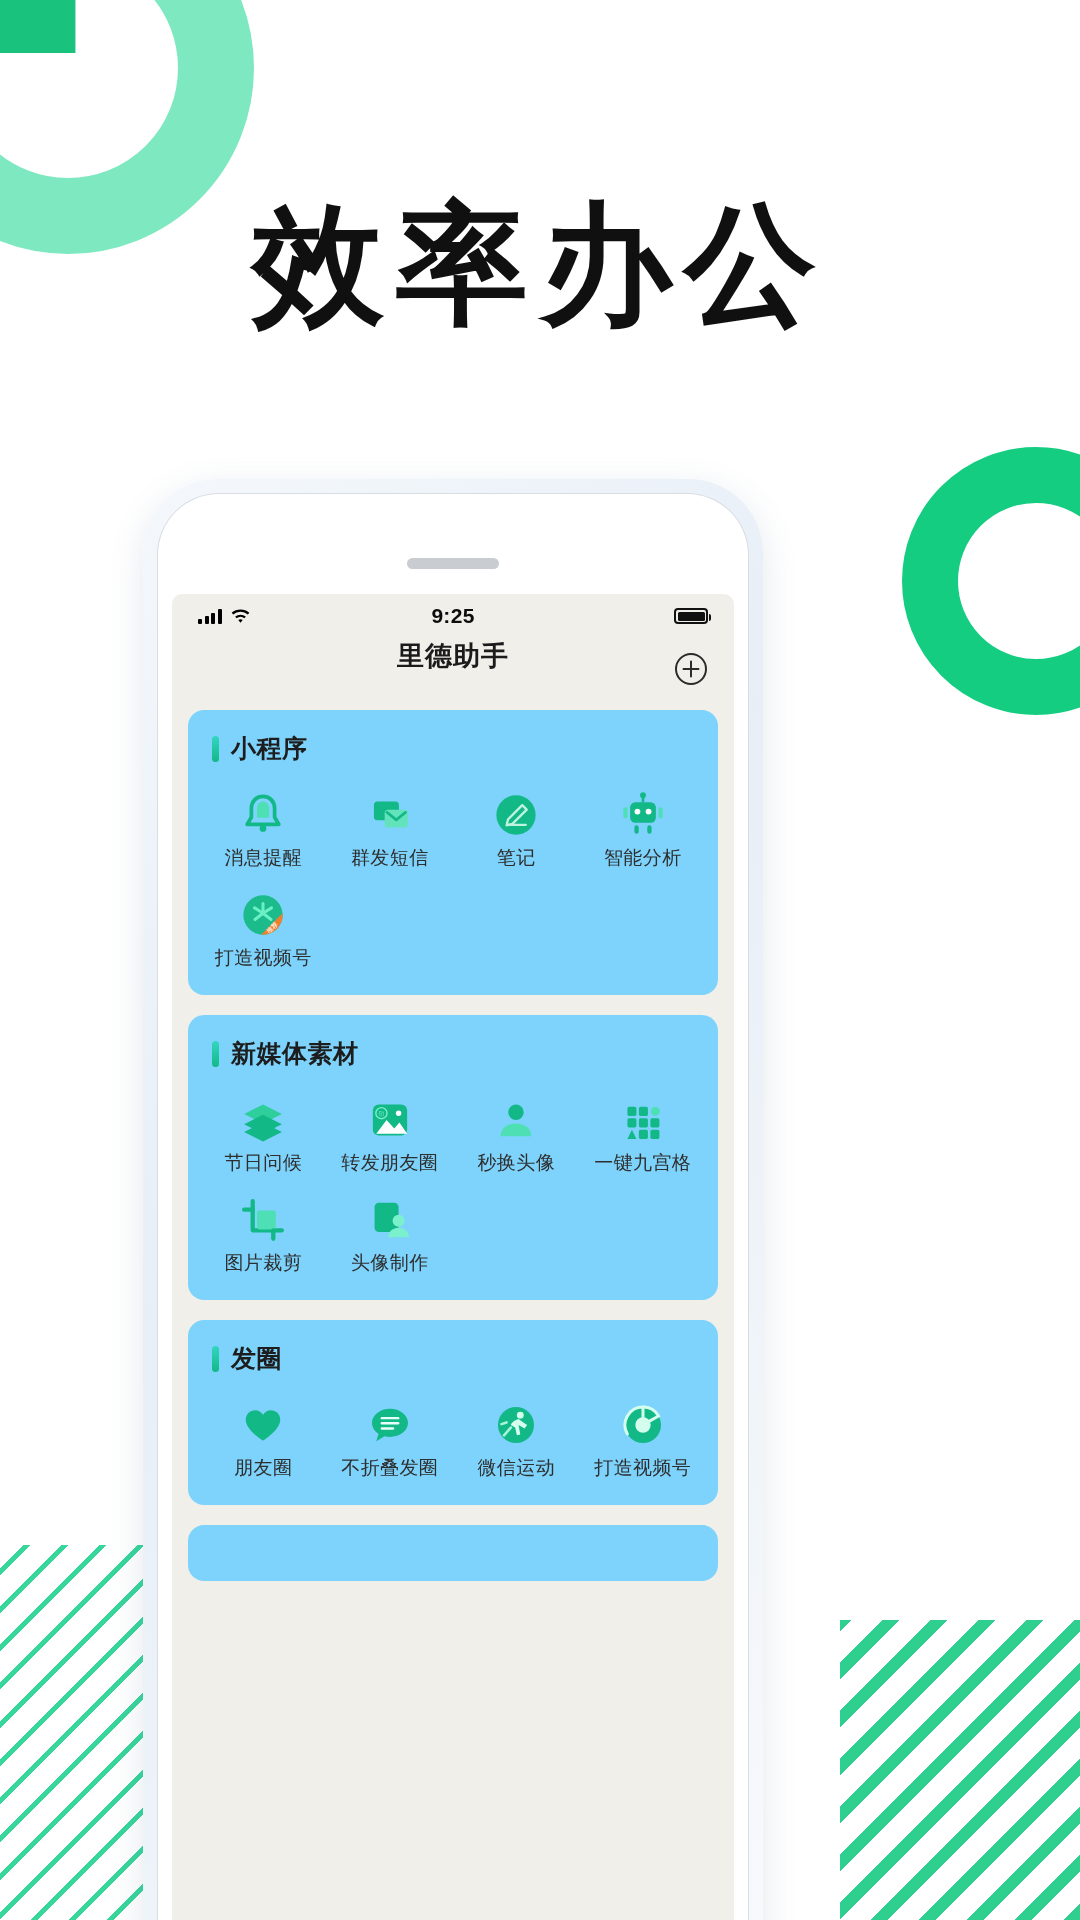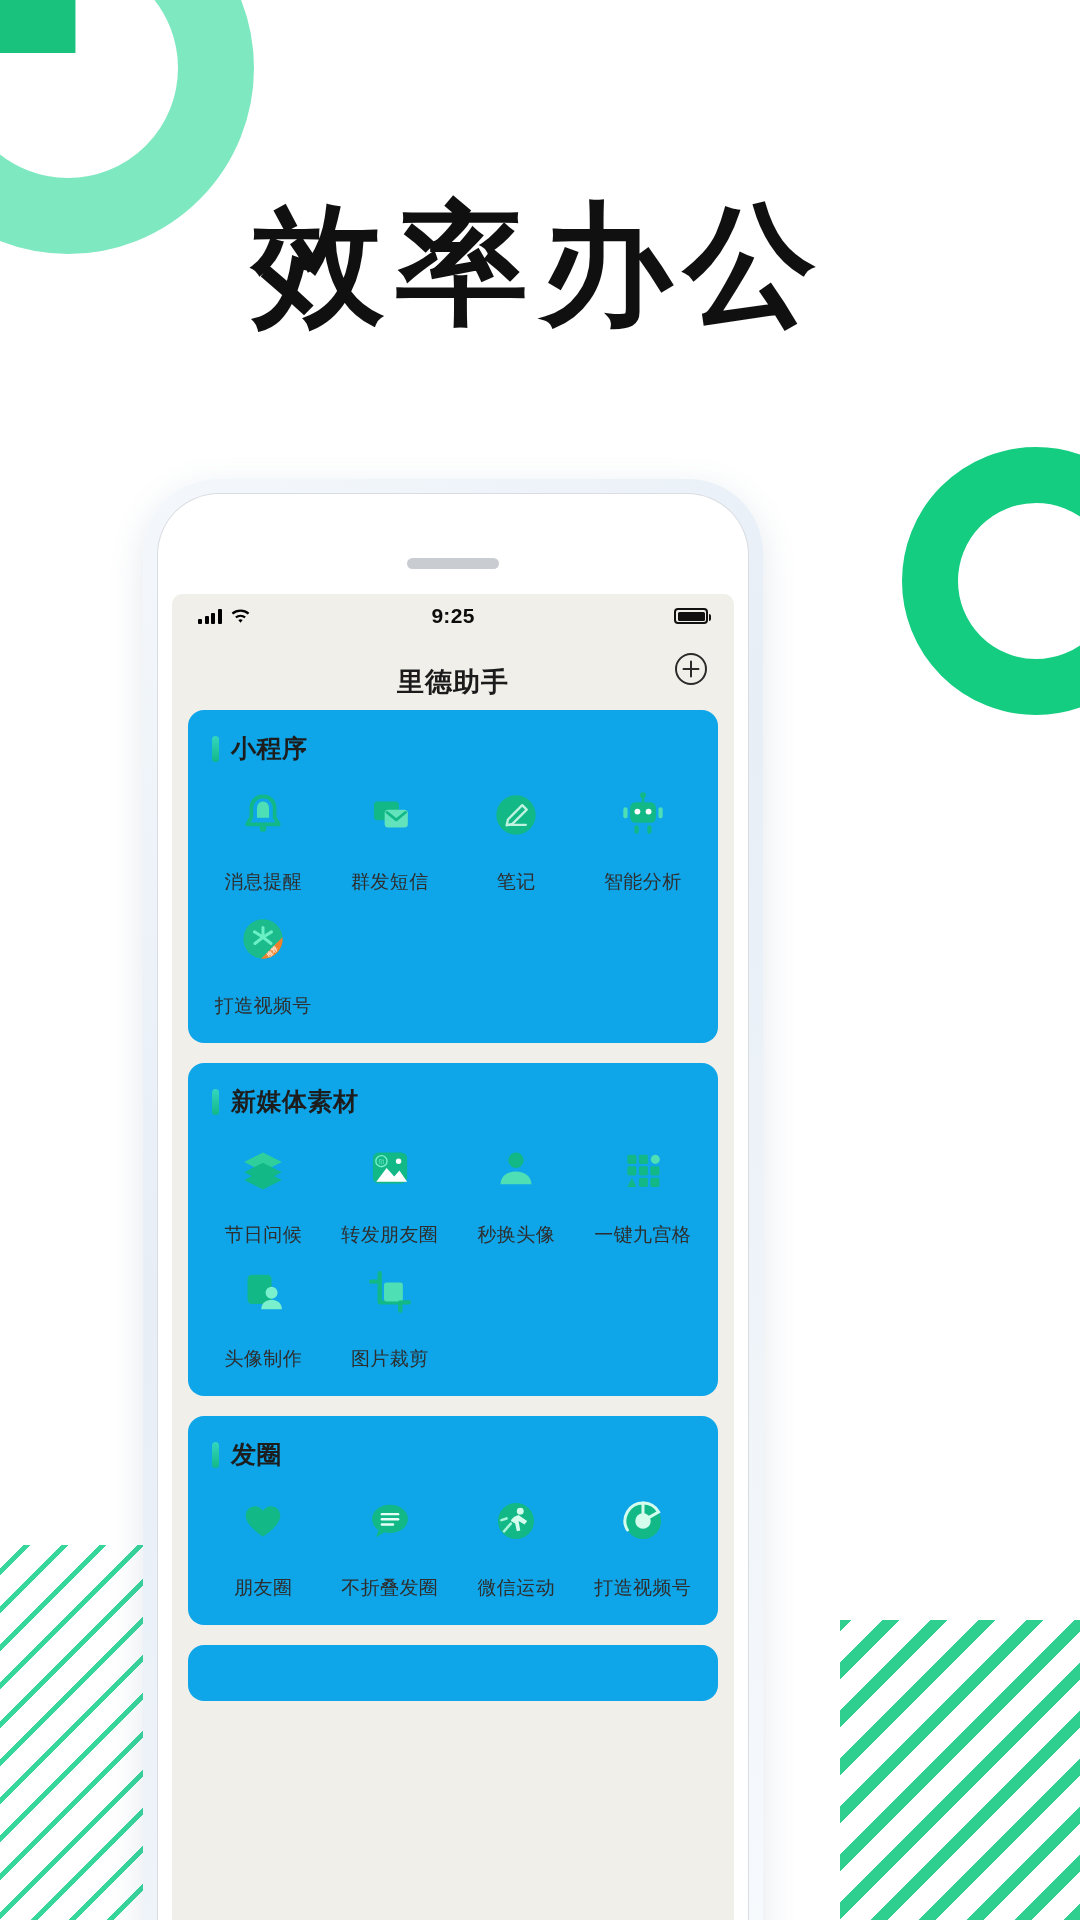--- a/index.html
+++ b/index.html
@@ -97,43 +97,43 @@
     position:relative; padding:1.5px;
   }
   .battery::after {
     content:""; position:absolute; right:-5px; top:4px;
     width:2.5px; height:7px; background:#111; border-radius:0 2px 2px 0;
   }
   .battery span { display:block; height:100%; width:100%; background:#111; border-radius:1.5px; }
 
   
   .navbar {
-    height:62px; display:flex; align-items:flex-end; justify-content:center;
+    height:62px; display:flex; align-items:flex-start; justify-content:center;
     position:relative;
   }
   .nav-title { font-size:27px; font-weight:600; color:#1b1b1b; letter-spacing:1px; }
   .nav-add {
     position:absolute; right:26px; top:50%; transform:translateY(-50%);
     width:34px; height:34px; cursor:pointer;
   }
 
   
   .content { padding:10px 16px 0 16px; }
   .card {
-    background:#0ea5e9; border-radius:16px;
+    background:#7dd3fc; border-radius:16px;
     padding:22px 12px 24px 12px; margin-bottom:20px;
   }
   .card-head { display:flex; align-items:center; gap:12px; padding:0 12px 10px 12px; }
   .card-bar { width:7px; height:26px; border-radius:4px; background:linear-gradient(180deg,#34d6c0,#12b886); }
   .card-title { font-size:25px; font-weight:bold; color:#1d1d1d; letter-spacing:.5px; }
 
   .grid { display:grid; grid-template-columns:repeat(4,1fr); row-gap:16px; padding-top:12px; }
   .tile { display:flex; flex-direction:column; align-items:center; cursor:pointer; }
   .tile-ico { width:56px; height:56px; display:flex; align-items:center; justify-content:center; }
-  .tile-lab { margin-top:26px; font-size:19px; color:#2e2e2e; letter-spacing:.4px; white-space:nowrap; }
+  .tile-lab { margin-top:2px; font-size:19px; color:#2e2e2e; letter-spacing:.4px; white-space:nowrap; }
   .card-partial { padding-bottom:30px; height:56px; overflow:hidden; }
 </style>
 </head>
 <body>
 
 <div class="page-bg">
   <div class="deco-ring-tl"></div>
   <div class="deco-ring-tl-inner"></div>
   <div class="deco-ring-r"></div>
   <div class="deco-stripes-l"></div>
@@ -323,37 +323,37 @@
                   <rect x="37" y="40" width="11" height="11" rx="2" fill="#12b886"></rect>
                 </svg>
               </span>
               <span class="tile-lab">一键九宫格</span>
             </div>
 
 
             <div class="tile">
               <span class="tile-ico">
                 <svg viewBox="0 0 56 56" width="48" height="48">
+                  <path d="M16 6v34h34" fill="none" stroke="#12b886" stroke-width="5" stroke-linecap="round" stroke-linejoin="round"></path>
+                  <rect x="21" y="17" width="22" height="22" rx="3" fill="#4ee0b4"></rect>
+                  <path d="M6 16h10M40 40v10" stroke="#12b886" stroke-width="5" stroke-linecap="round"></path>
+                </svg>
+              </span>
+              <span class="tile-lab">图片裁剪</span>
+            </div>
+
+            <div class="tile">
+              <span class="tile-ico">
+                <svg viewBox="0 0 56 56" width="48" height="48">
                   <rect x="10" y="8" width="28" height="34" rx="5" fill="#12b886"></rect>
                   <circle cx="38" cy="29" r="7" fill="#7af0cc"></circle>
                   <path d="M26 48c0-7 5.5-11 12-11s12 4 12 11z" fill="#7af0cc"></path>
                 </svg>
               </span>
               <span class="tile-lab">头像制作</span>
-            </div>
-
-            <div class="tile">
-              <span class="tile-ico">
-                <svg viewBox="0 0 56 56" width="48" height="48">
-                  <path d="M16 6v34h34" fill="none" stroke="#12b886" stroke-width="5" stroke-linecap="round" stroke-linejoin="round"></path>
-                  <rect x="21" y="17" width="22" height="22" rx="3" fill="#4ee0b4"></rect>
-                  <path d="M6 16h10M40 40v10" stroke="#12b886" stroke-width="5" stroke-linecap="round"></path>
-                </svg>
-              </span>
-              <span class="tile-lab">图片裁剪</span>
             </div>
 
           </div>
         </div>
 
         <div class="card">
           <div class="card-head">
             <span class="card-bar"></span>
             <span class="card-title">发圈</span>
           </div>

